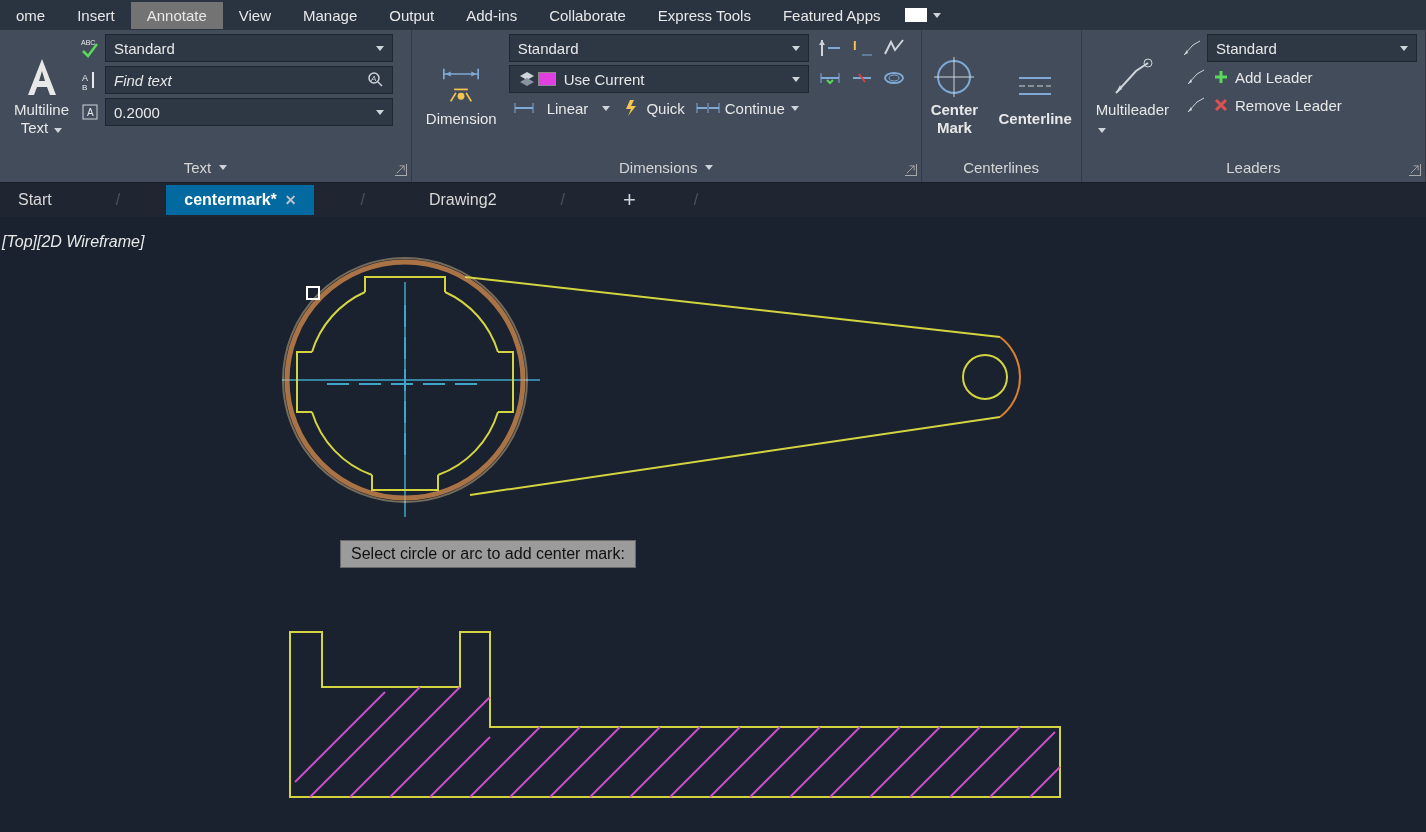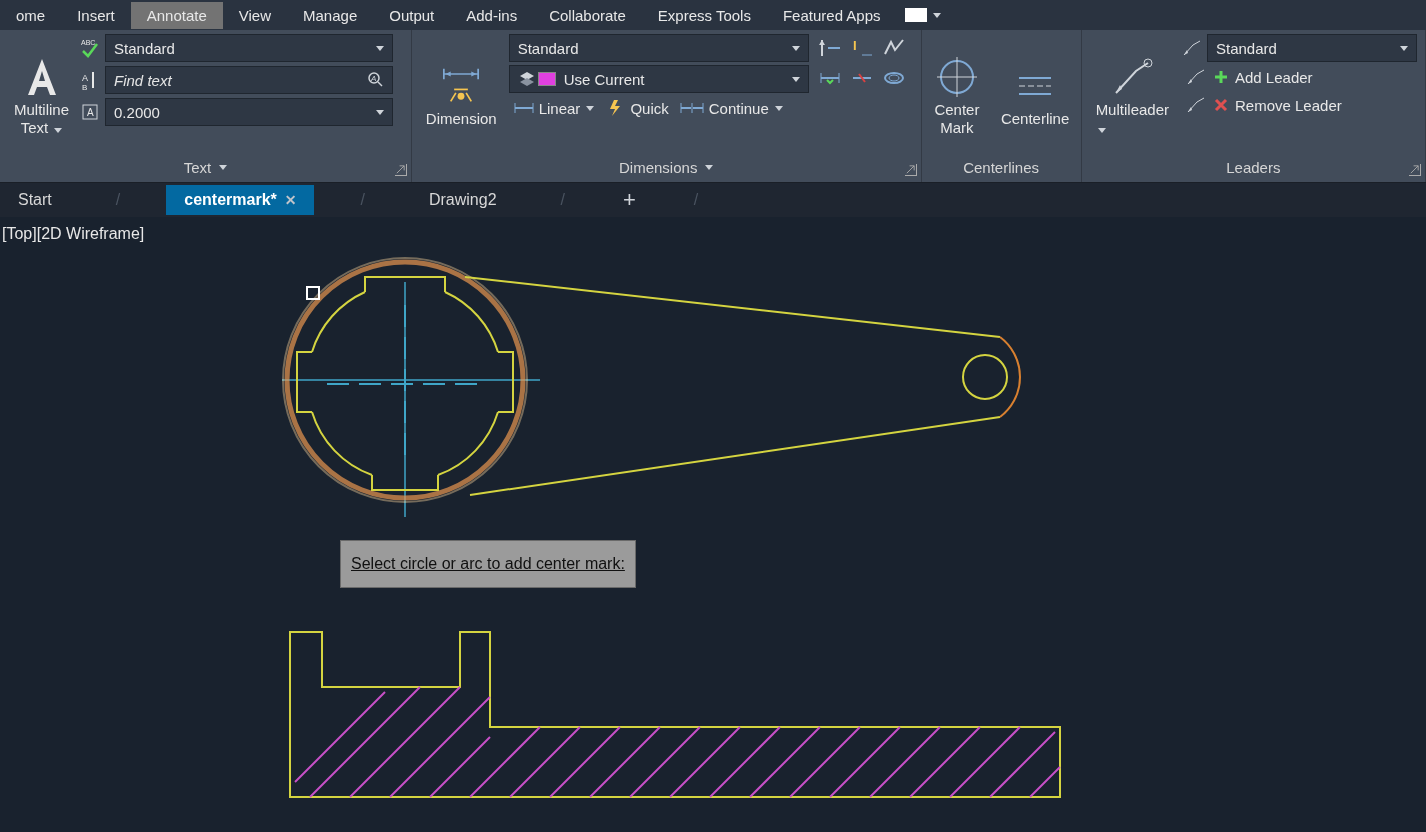--- a/index.html
+++ b/index.html
@@ -146,30 +146,29 @@
 .tab-close { font-size:14px; color:#c0c4ca; }
 .tab-plus { font-size:22px; color:#d0d4da; padding:0 12px; cursor:pointer; }
 
 .canvas {
   position:relative;
   width:100%;
   height:615px;
   background:#19222e;
 }
 .view-label {
-  position:absolute; left:2px; top:8px;
-  font-size:16px; color:#e8e8e8;
+  position:absolute; left:2px; top:16px;
+  font-size:16px; color:#e8e8e8;font-style:italic;
 }
 .tooltip {
   position:absolute;
   left:340px; top:323px;
   background:#9b9b9b; color:#111;
-  padding:14px 10px; font-size:16px;
+  padding:4px 10px; font-size:16px;
   border:1px solid #6a6a6a;
-  text-decoration:underline;
 }
 svg.drawing {
   position:absolute; left:0; top:0;
   width:1426px; height:615px;
   pointer-events:none;
 }
 .layer-icon { display:flex; align-items:center; gap:2px; }
 </style>
 </head>
 <body>
@@ -287,21 +286,21 @@
             <svg width="18" height="18" viewBox="0 0 18 18">
                 <path d="M9 2 L16 6 L9 10 L2 6 Z" fill="#cfd4da"></path>
                 <path d="M9 8 L16 12 L9 16 L2 12 Z" fill="#8a93a0"></path>
               </svg>
             <span class="swatch"></span>
             <span>Use Current</span>
           </span>
           <span class="dd-tri-small"></span>
         </div>
         <div class="dim-row3">
-          <div style="display:flex;align-items:center;gap:4px;padding:2px 4px;">
+          <div style="display:flex;align-items:center;gap:12px;padding:2px 4px;">
             <svg width="22" height="20" viewBox="0 0 22 20">
                 <line x1="2" y1="10" x2="20" y2="10" stroke="#7fa9d4" stroke-width="2"></line>
                 <line x1="2" y1="5" x2="2" y2="15" stroke="#7fa9d4"></line>
                 <line x1="20" y1="5" x2="20" y2="15" stroke="#7fa9d4"></line>
               </svg>
             <span>Linear</span>
             <span class="dd-tri-small"></span>
           </div>
           <div style="display:flex;align-items:center;gap:4px;padding:2px 4px;">
             <svg width="22" height="20" viewBox="0 0 22 20">
@@ -370,21 +369,21 @@
     <div class="ribbon-panel-title">
       <span>Dimensions</span> 
         <span class="dd-tri-small"></span>
     </div>
     <svg class="panel-arrow" viewBox="0 0 12 12">
         <path d="M2 10 L10 2 M10 2 L10 7 M10 2 L5 2" stroke="#aaa" fill="none"></path>
       </svg>
   </div>
 
   <div class="ribbon-panel" style="width:160px;">
-    <div class="ribbon-panel-content" style="justify-content:center; gap:8px;">
+    <div class="ribbon-panel-content" style="justify-content:center; gap:8px;font-weight:bold;">
       <div class="big-btn">
         <div class="big-icon">
           <svg width="44" height="44" viewBox="0 0 44 44">
               <circle cx="22" cy="22" r="16" stroke="#7fa9d4" stroke-width="2" fill="none"></circle>
               <line x1="22" y1="2" x2="22" y2="42" stroke="#cfd4da"></line>
               <line x1="2" y1="22" x2="42" y2="22" stroke="#cfd4da"></line>
             </svg>
         </div>
         <div style="text-align:center;white-space:pre-line;">Center
 Mark</div>

